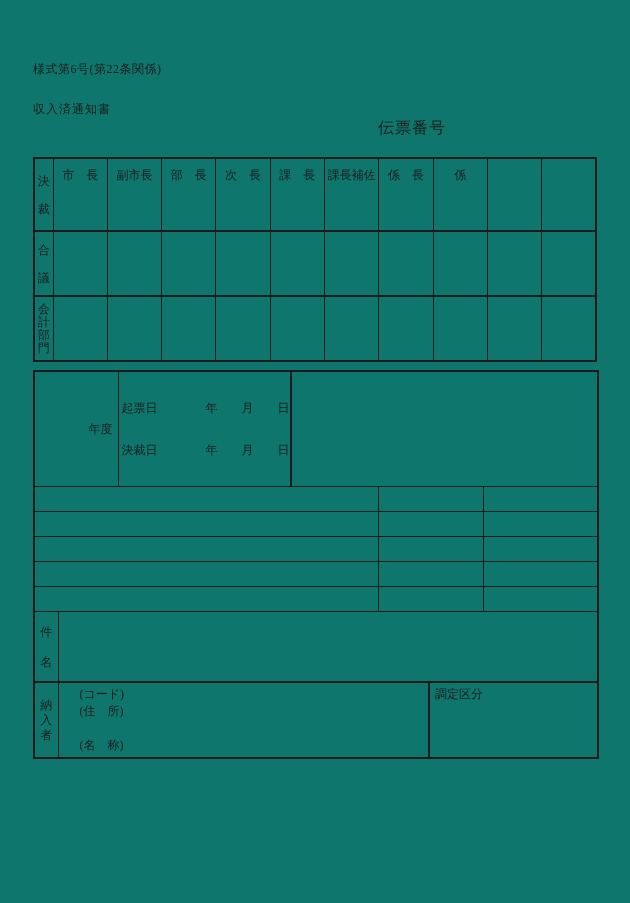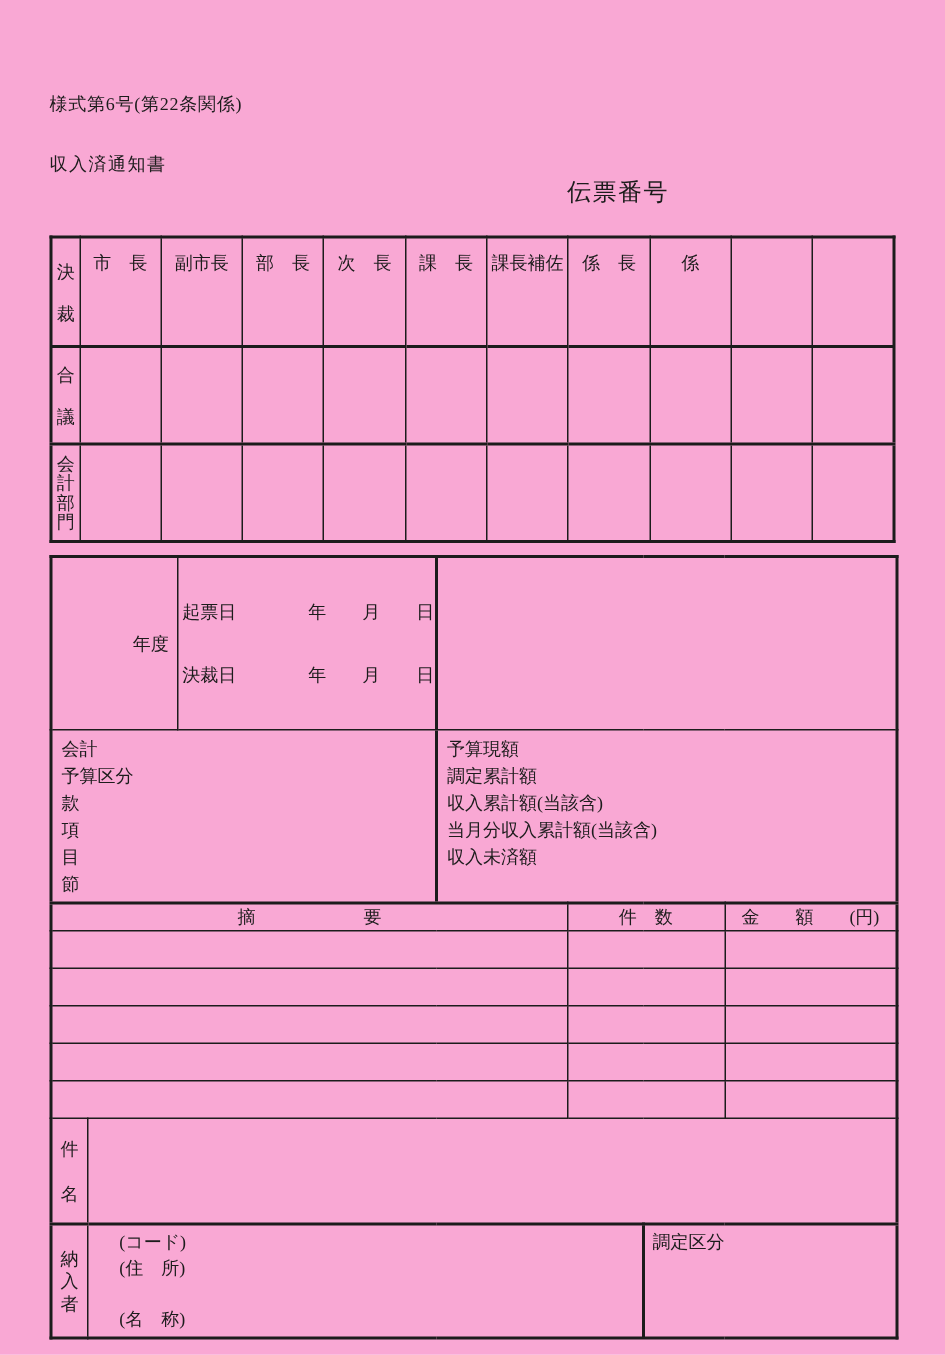--- a/index.html
+++ b/index.html
@@ -3,21 +3,21 @@
 <meta charset="utf-8">
 <style>
   html,body{margin:0;padding:0;}
   body{
     width:630px;height:903px;
     background:#ffffff;
     font-family:"Liberation Serif","DejaVu Serif",serif;
     color:#1c1c1c;
     -webkit-font-smoothing:antialiased;
   }
-  .page{position:relative;width:630px;height:903px;background:#f9a8d4;overflow:hidden;}
+  .page{position:relative;width:630px;height:903px;background:#0f766e;overflow:hidden;}
 
   .form-code{position:absolute;left:33px;top:61px;font-size:12px;letter-spacing:0.5px;}
   .form-title{position:absolute;left:33px;top:101px;font-size:12px;letter-spacing:1px;text-align:center;}
   .slip-no{position:absolute;left:378px;top:118px;font-size:16px;letter-spacing:1px;}
 
   table{border-collapse:collapse;table-layout:fixed;}
   td{padding:0;border:1px solid #1c1c1c;font-size:12px;overflow:hidden;}
 
   
   .t1{position:absolute;left:33px;top:157px;width:564px;border:2px solid #1c1c1c;}
@@ -155,43 +155,21 @@
     <tbody>
       <tr class="rowA">
         <td colspan="2" class="year-cell">年度</td>
         <td class="date-cell">
           <div>起票日　　　　年　　月　　日</div>
           <div>決裁日　　　　年　　月　　日</div>
         </td>
         <td colspan="4" class="bl2"></td>
       </tr>
 
-      <tr class="rowB">
-        <td colspan="3" class="budget-cell">
-          <div class="line">会計</div>
-          <div class="line">予算区分</div>
-          <div class="line">款</div>
-          <div class="line">項</div>
-          <div class="line">目</div>
-          <div class="line">節</div>
-        </td>
-        <td colspan="4" class="budget-cell bl2">
-          <div class="line">予算現額</div>
-          <div class="line">調定累計額</div>
-          <div class="line">収入累計額(当該含)</div>
-          <div class="line">当月分収入累計額(当該含)</div>
-          <div class="line">収入未済額</div>
-        </td>
-      </tr>
-
-      <tr class="rowC">
-        <td colspan="4" class="hdr-center">摘　　　　　　要</td>
-        <td colspan="2" class="hdr-center">件　数</td>
-        <td class="hdr-center">金　　額　　(円)</td>
-      </tr>
+
     </tbody>
 
     <tbody>
         <tr class="rowD">
           <td colspan="4"></td>
           <td colspan="2"></td>
           <td></td>
         </tr>
         <tr class="rowD">
           <td colspan="4"></td>

